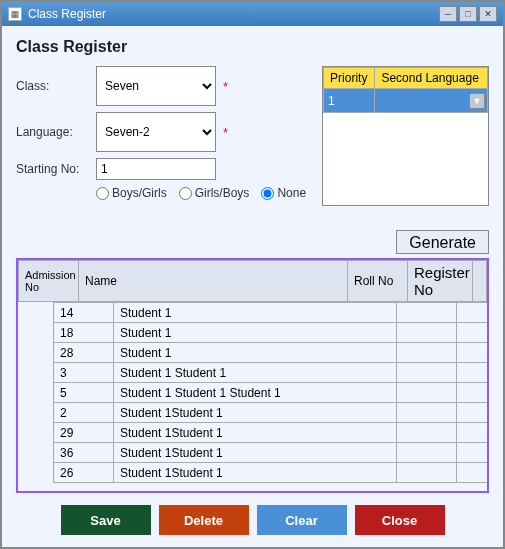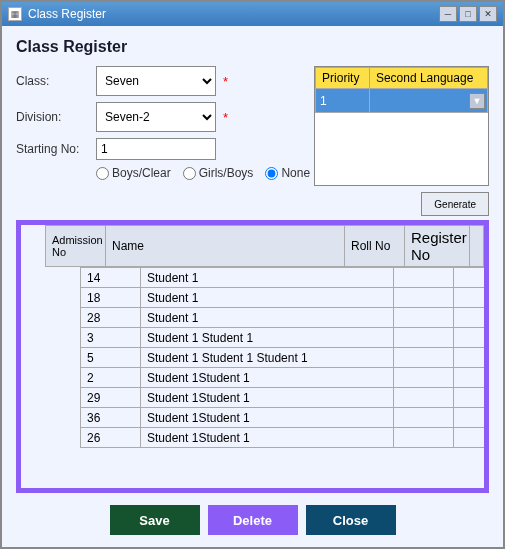--- a/index.html
+++ b/index.html
@@ -85,21 +85,21 @@
       font-size: 12px;
       color: #333;
     }
     .form-control-group {
       display: flex;
       align-items: center;
       gap: 4px;
     }
     select.form-select {
       width: 120px;
-      height: 30px;
+      height: 40px;
       font-size: 12px;
       border: 1px solid #888;
       background: white;
       padding: 1px 4px;
     }
     input.form-input {
       width: 120px;
       height: 22px;
       font-size: 12px;
       border: 1px solid #888;
@@ -118,22 +118,22 @@
     }
     .radio-label {
       display: flex;
       align-items: center;
       gap: 3px;
       font-size: 12px;
       color: #333;
     }
     .main-area {
       display: flex;
-      gap: 4px;
-      margin-bottom: 6px;
+      gap: 16px;
+      margin-bottom: 24px;
     }
     .left-form {
       flex: 0 0 auto;
     }
     .right-panel {
       flex: 1;
       border: 1px solid #888;
       background: white;
       min-height: 100px;
     }
@@ -179,32 +179,31 @@
     }
     .generate-row {
       display: flex;
       justify-content: flex-end;
       margin-bottom: 4px;
     }
     .btn-generate {
       background: #e8edf5;
       border: 1px solid #888;
       padding: 3px 12px;
-      font-size: 10px;
+      font-size: 16px;
       cursor: pointer;
       height: 24px;
     }
     .data-table-wrapper {
       flex: 1;
-      border: 5px solid #8b5cf6;
+      border: 2px solid #8b5cf6;
       overflow: hidden;
       display: flex;
       flex-direction: column;
       margin-bottom: 8px;
-      padding-left: 24px;
     }
     .data-table {
       width: 100%;
       border-collapse: collapse;
       font-size: 12px;
     }
     .data-table th {
       background: #dde4f0;
       border: 1px solid #aaa;
       padding: 3px 6px;
@@ -243,23 +242,23 @@
     .btn-action {
       width: 90px;
       height: 30px;
       font-size: 13px;
       font-weight: bold;
       border: none;
       cursor: pointer;
       color: white;
     }
     .btn-save { background: #14532d; }
-    .btn-delete { background: #8b5cf6; }
+    .btn-delete { background: #c2410c; }
     .btn-clear { background: #4a90d9; }
-    .btn-close { background: #0c4a6e; }
+    .btn-close { background: #b91c1c; }
   </style>
 </head>
 <body>
 
 <div class="window">
 
   <div class="title-bar">
     <div class="title-bar-left">
       <div class="title-bar-icon">
         <span style="font-size:9px; color:#555;">▦</span>
@@ -284,40 +283,40 @@
           <label class="form-label">Class:</label>
           <div class="form-control-group">
             <select class="form-select">
               <option>Seven</option>
             </select>
             <span class="required-star">*</span>
           </div>
         </div>
 
         <div class="form-row">
-          <label class="form-label">Division:</label>
+          <label class="form-label">Language:</label>
           <div class="form-control-group">
             <select class="form-select">
               <option>Seven-2</option>
             </select>
             <span class="required-star">*</span>
           </div>
         </div>
 
         <div class="form-row">
           <label class="form-label">Starting No:</label>
           <input class="form-input" type="text" value="1" style="">
         </div>
 
         <div class="form-row">
           <label class="form-label"></label>
           <div class="radio-group">
             <label class="radio-label">
               <input type="radio" name="order" style="">
-              <span>Boys/Clear</span>
+              <span>Boys/Girls</span>
             </label>
             <label class="radio-label">
               <input type="radio" name="order" style="">
               <span>Girls/Boys</span>
             </label>
             <label class="radio-label">
               <input type="radio" name="order" checked="" style="">
               <span>None</span>
             </label>
           </div>
@@ -433,16 +432,17 @@
                 </tr>
               </tbody>
           </table>
         </div>
       </div>
     </div>
 
     <div class="btn-row">
       <button class="btn-action btn-save">Save</button>
       <button class="btn-action btn-delete">Delete</button>
+      <button class="btn-action btn-clear">Clear</button>
       <button class="btn-action btn-close">Close</button>
     </div>
   </div>
 </div>
 
 </body></html>

